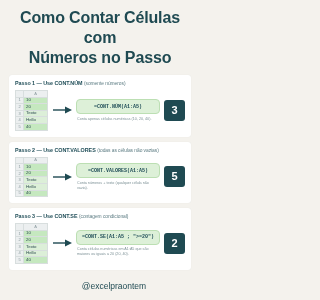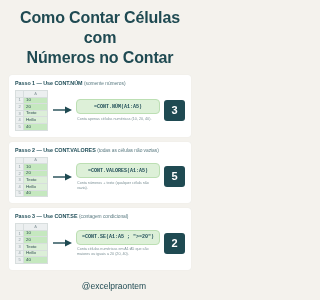--- a/index.html
+++ b/index.html
@@ -164,21 +164,21 @@
     margin-left: 28px;
   }
 </style>
 </head>
 <body>
 
 <div class="page">
 
   <div class="title-block">
     <div class="title-line">Como Contar Células com</div>
-    <div class="title-line">Números no Contar</div>
+    <div class="title-line">Números no Passo</div>
   </div>
 
   <div class="step-card">
     <div class="step-head">
       <span>Passo 1 — Use CONT.NÚM</span>
       <span class="sub">(somente números)</span>
     </div>
     <div class="step-body">
       <table class="sheet">
         <tbody>

